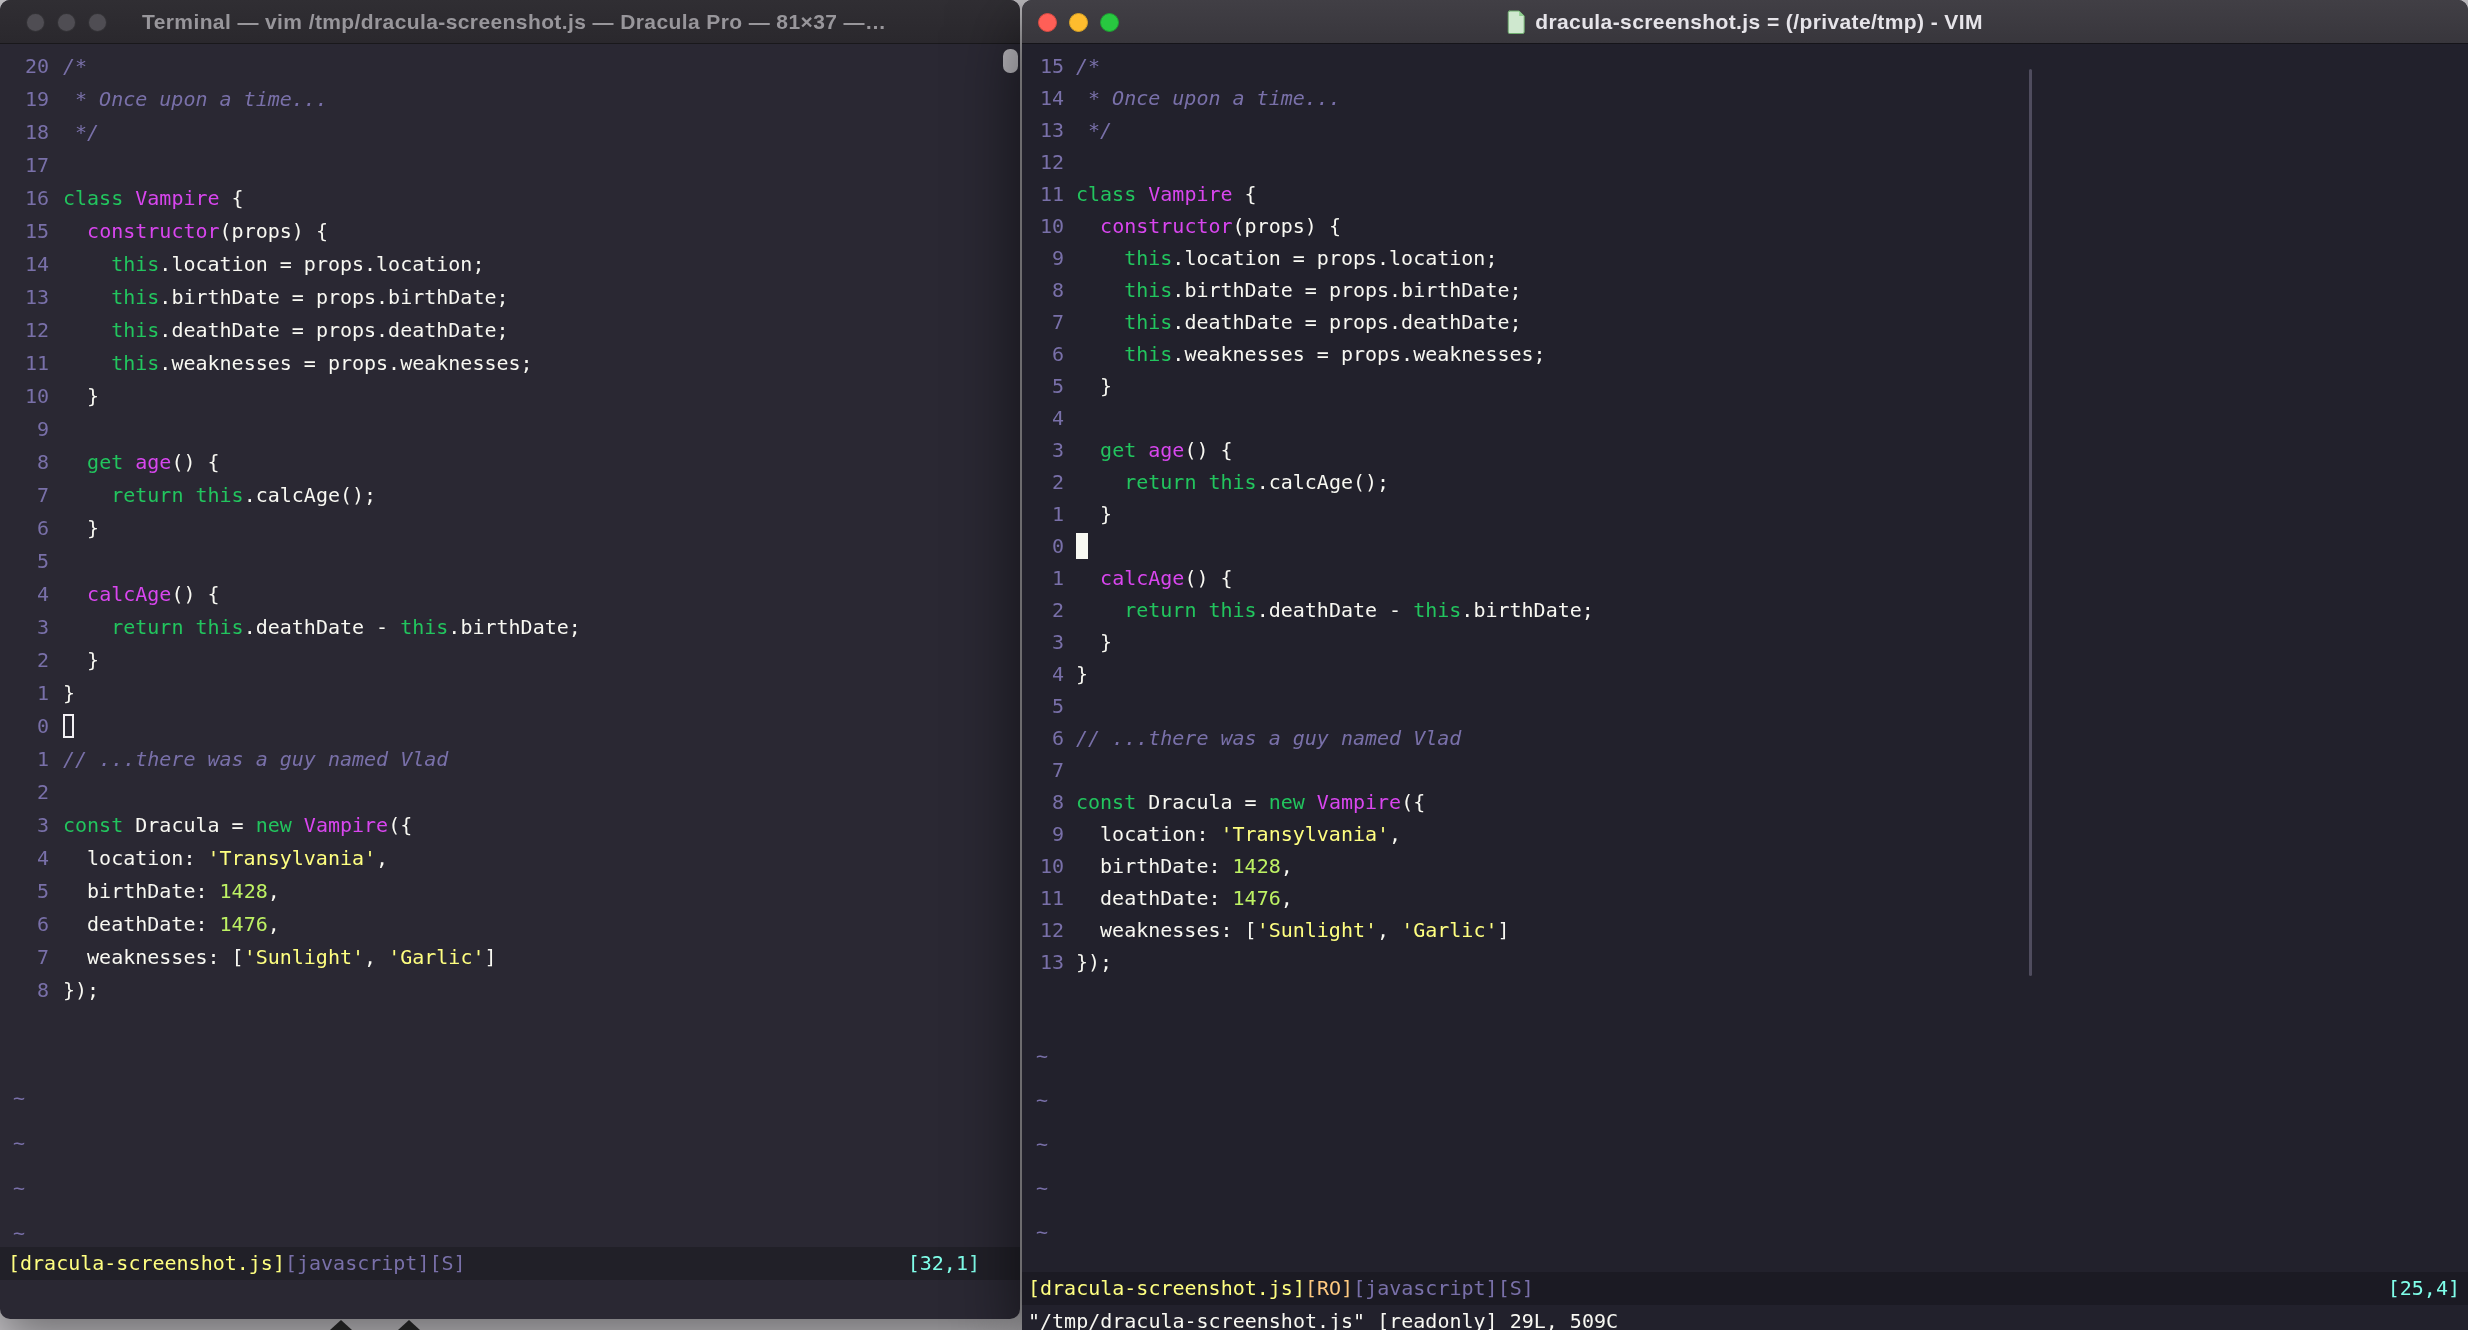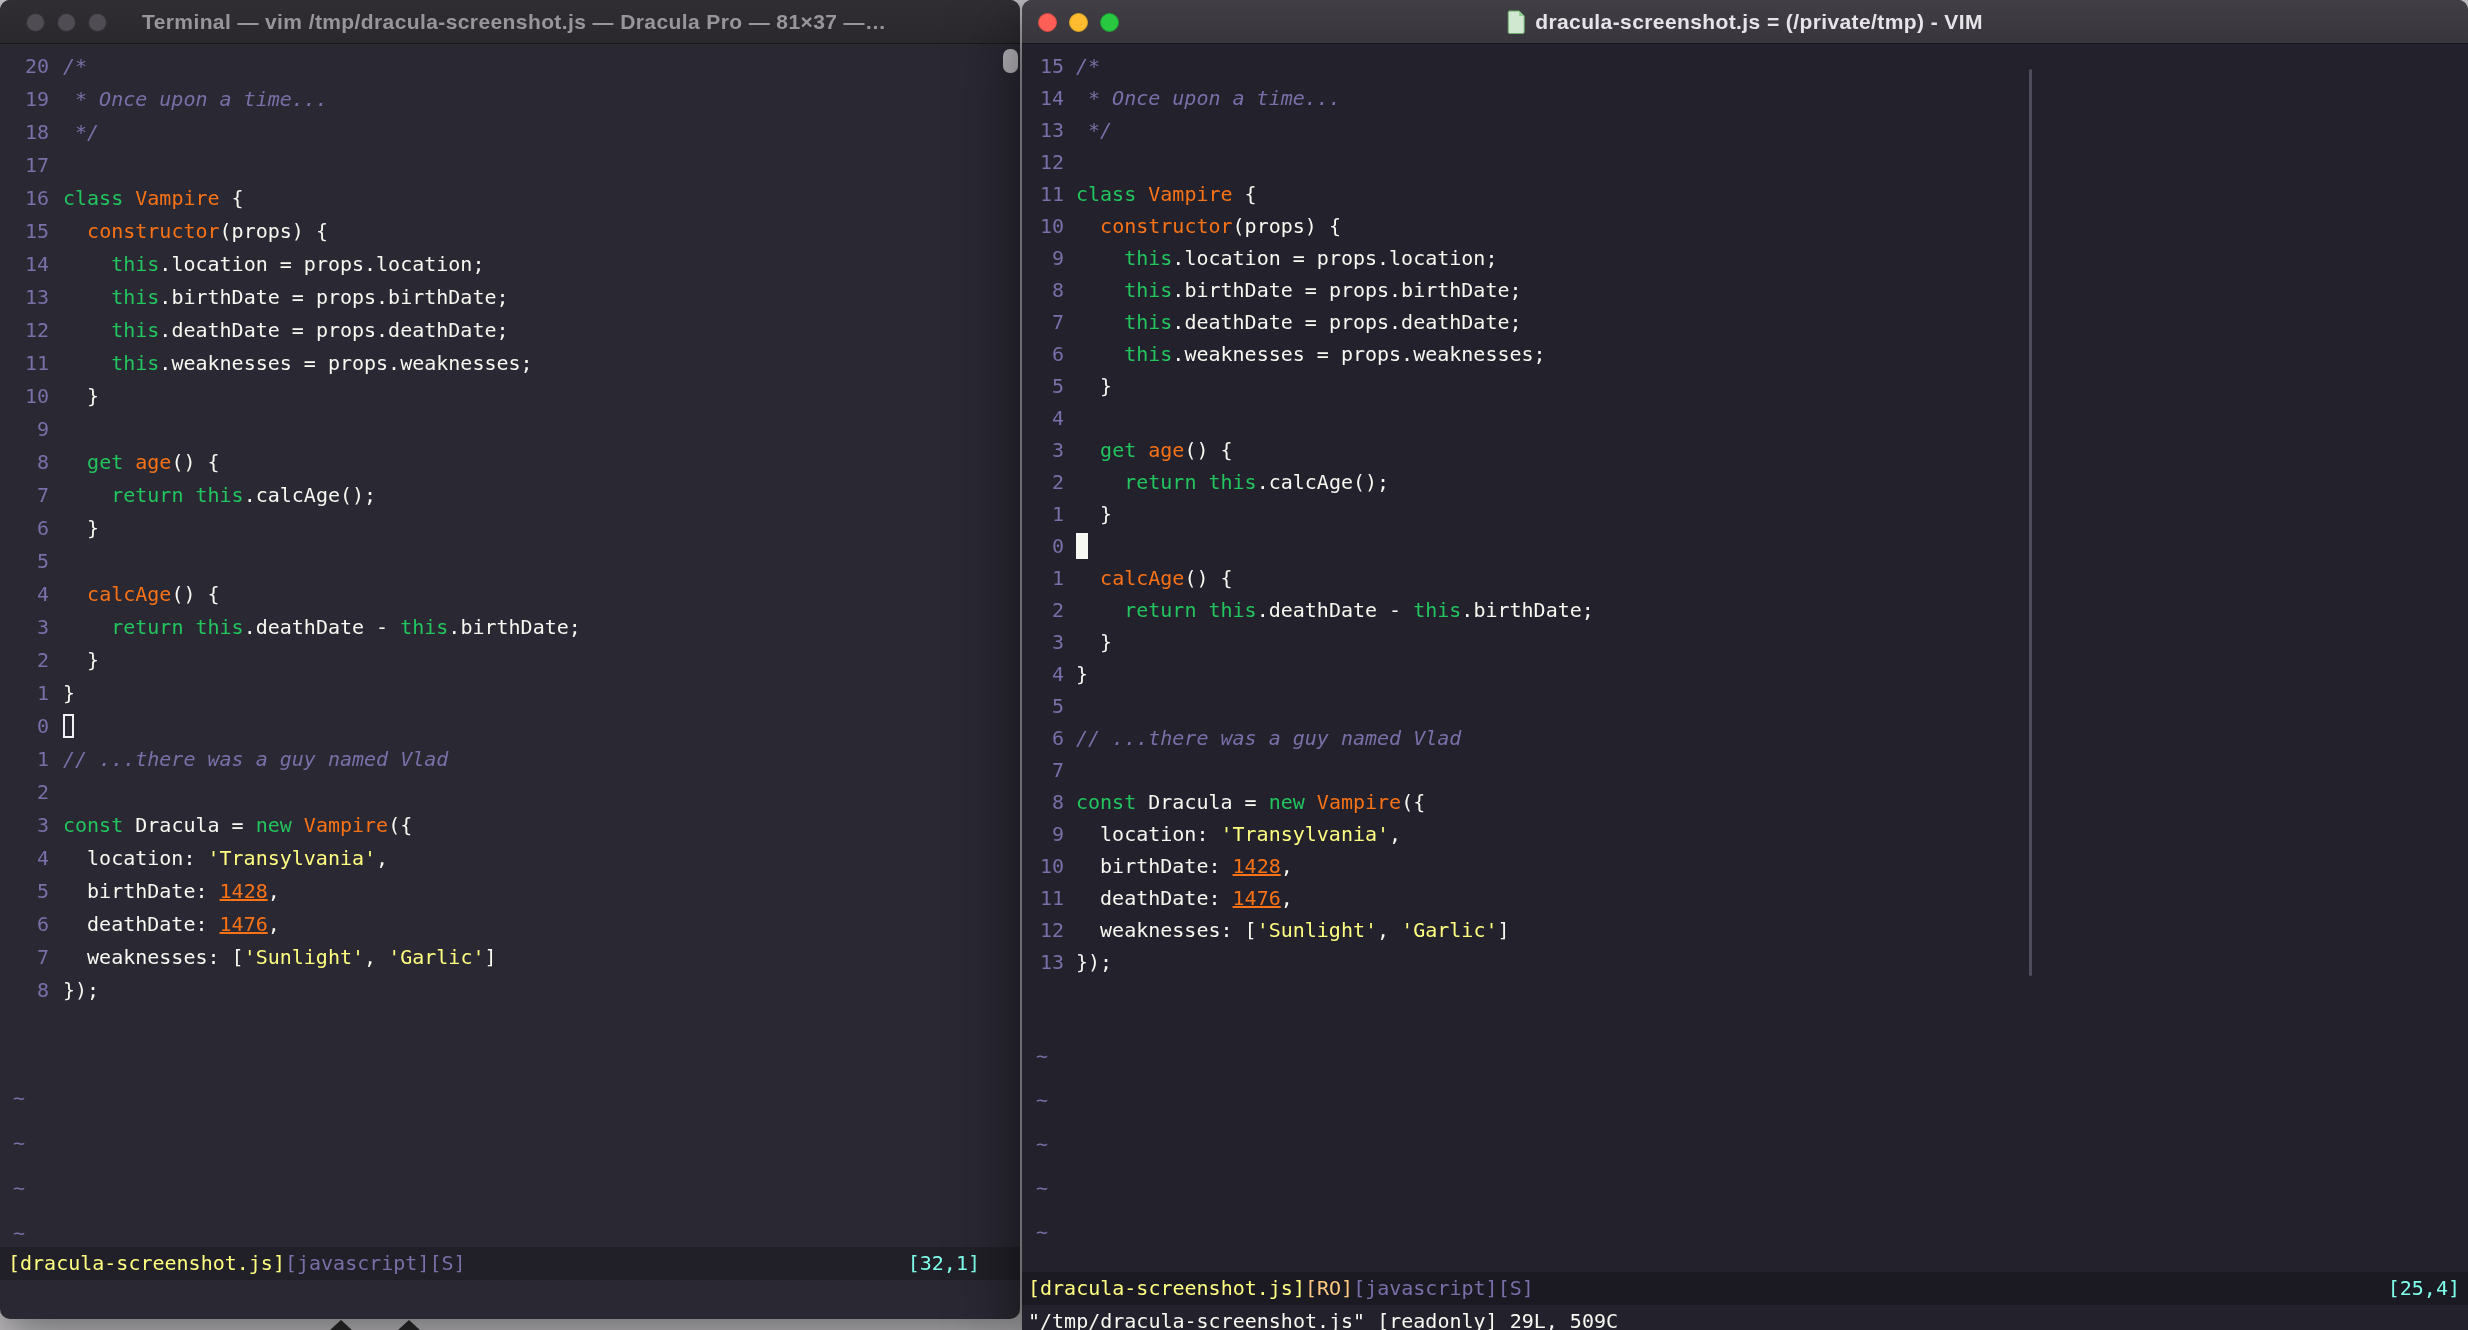--- a/index.html
+++ b/index.html
@@ -60,23 +60,23 @@
   .win-left  .statusline { top:1203px; padding:0 40px 0 8px; }
   .win-right .statusline { top:1228px; padding:0 8px 0 6px; }
   .cmdline { position:absolute; color:#f8f8f2; height:33px; line-height:33px; }
   .win-left  .cmdline { top:1236px; left:8px; }
   .win-right .cmdline { top:1261px; left:6px; }
 
   
   .tk-w  { color:#f8f8f2; }
   .tk-c  { color:#7970a9; font-style:italic; }
   .tk-k  { color:#22c55e; }
-  .tk-f  { color:#f97316; }
+  .tk-f  { color:#d946ef; }
   .tk-s  { color:#ffff80; }
-  .tk-n  { color:#f97316;text-decoration:underline; }
+  .tk-n  { color:#bef264; }
   .tk-y  { color:#ffff80; }
   .tk-o  { color:#ffca80;margin-top:47px; }
   .tk-cy { color:#80ffea; }
   .tk-cm { color:#7970a9; }
 
   
   .cursor-hollow { display:inline-block; width:11px; height:24px;
                    border:2px solid #f2f0f4; vertical-align:-5px; }
   .cursor-block  { display:inline-block; width:12px; height:26px;
                    background:#f8f8f2; vertical-align:-6px; }

